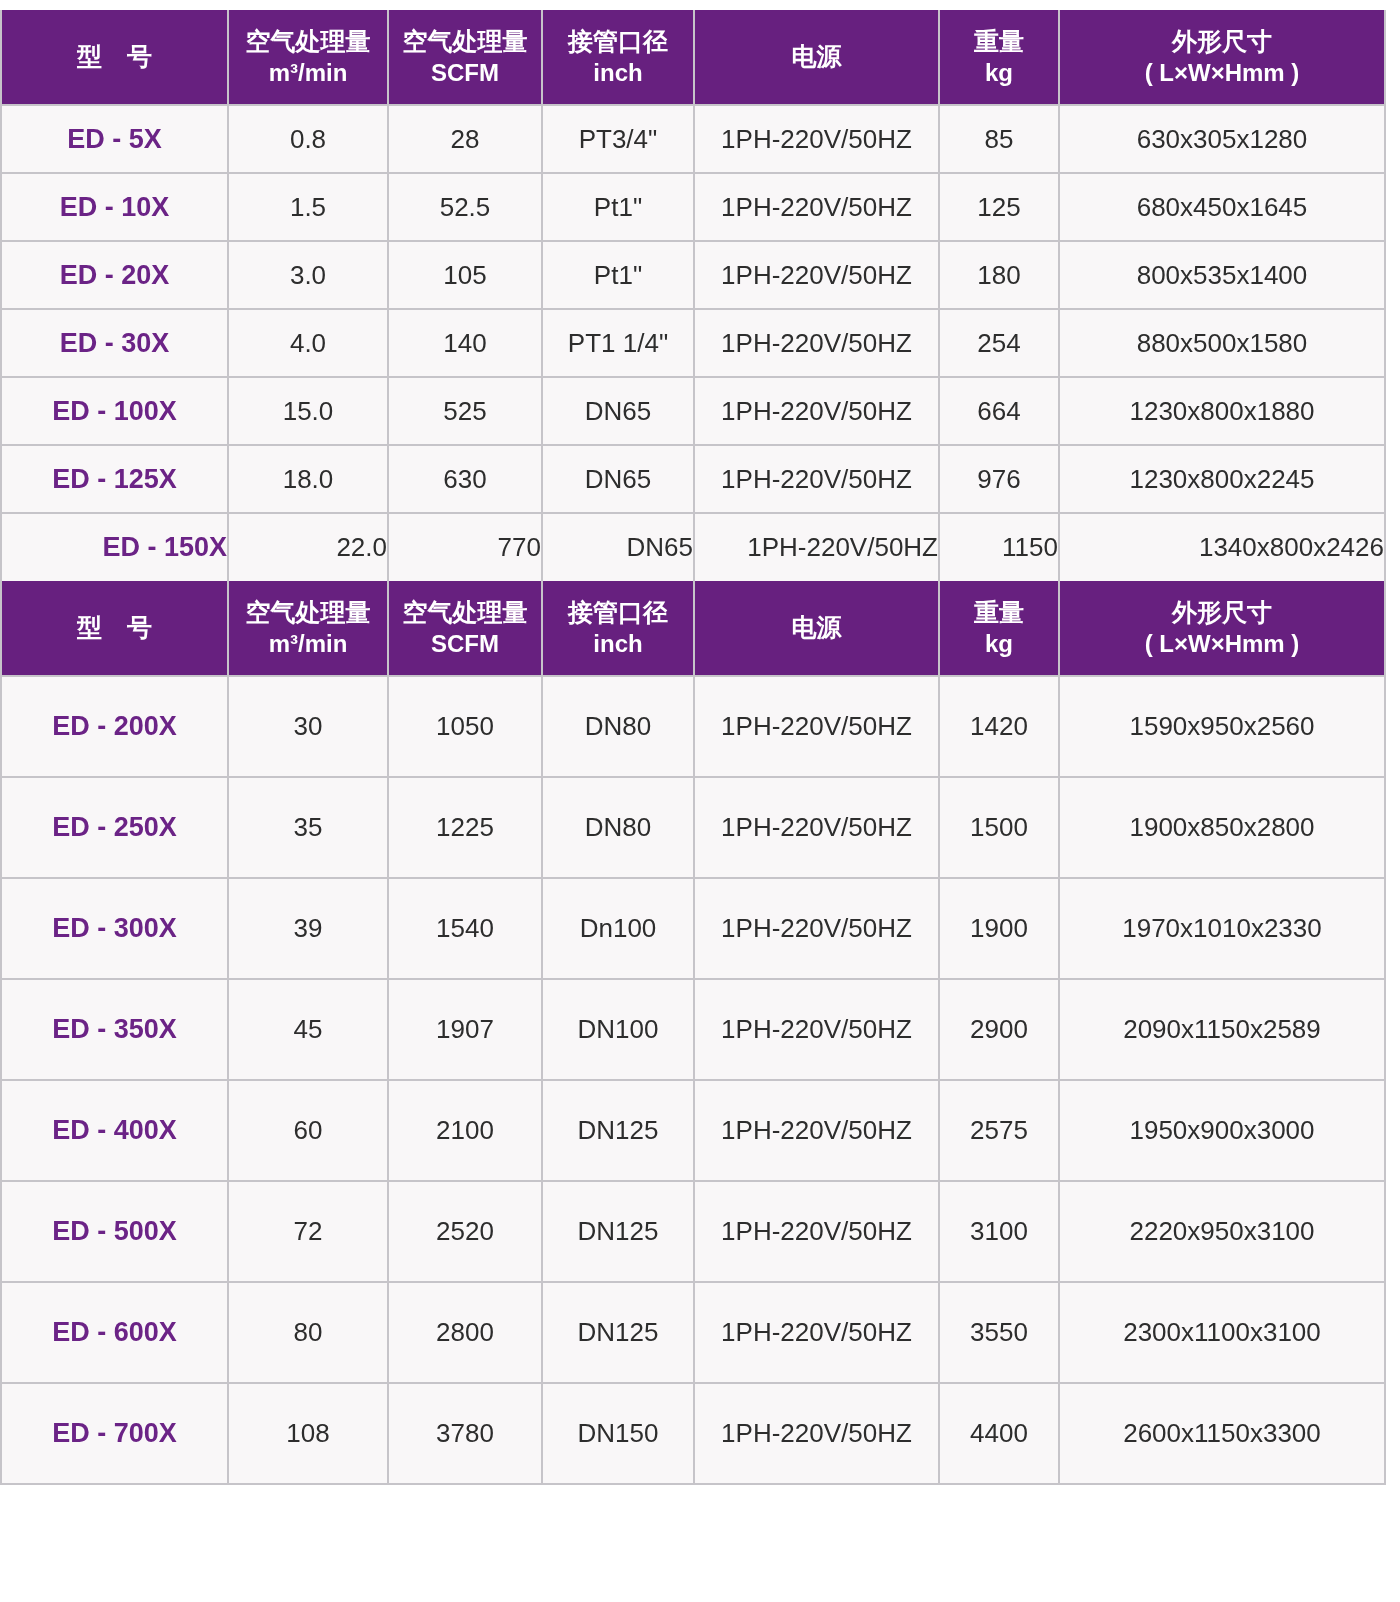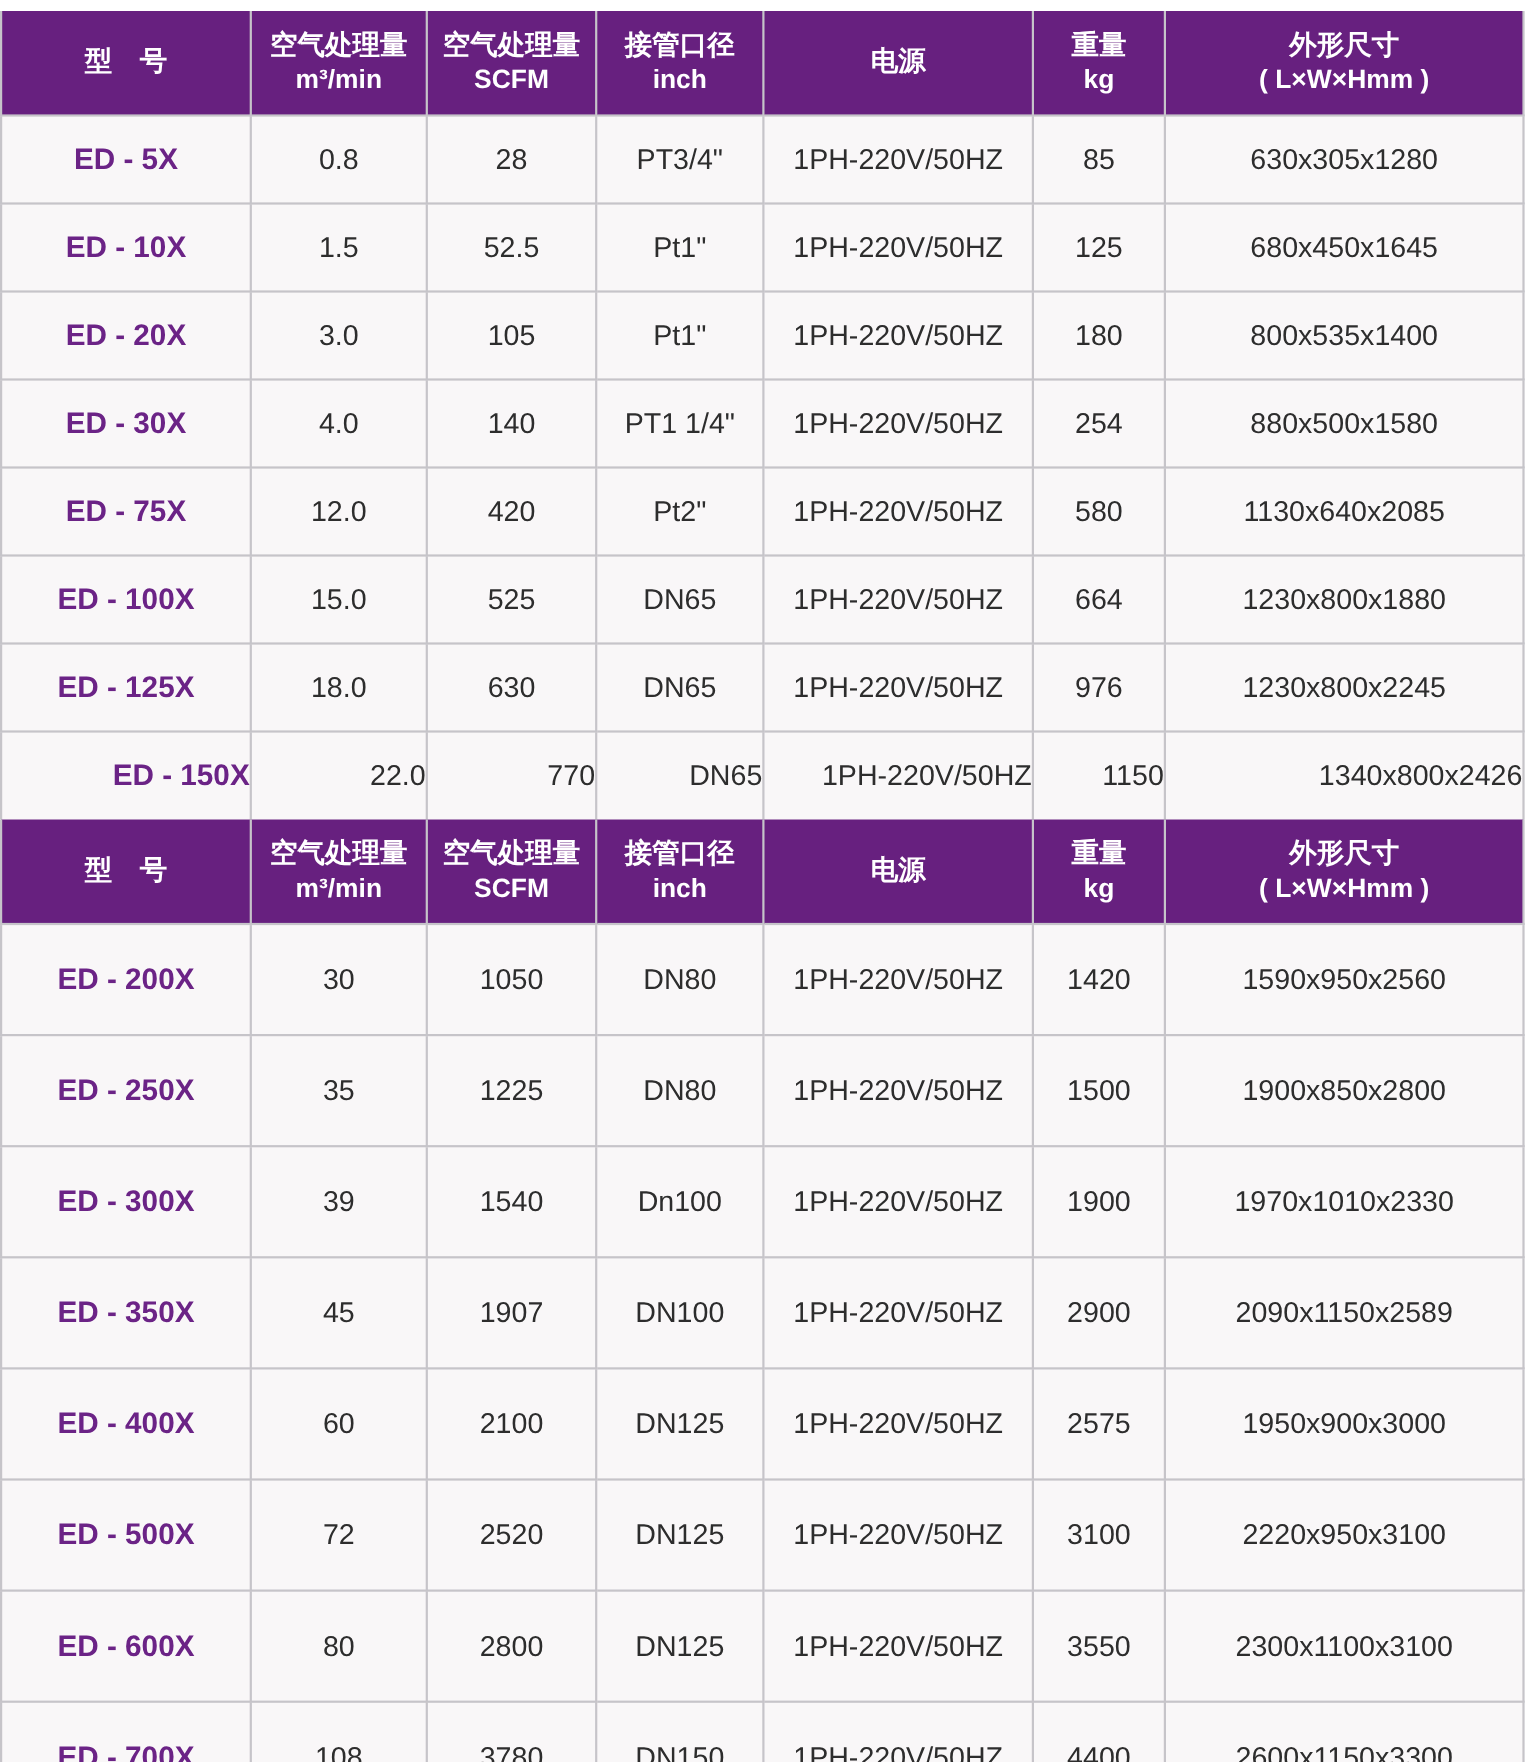--- a/index.html
+++ b/index.html
@@ -40,21 +40,21 @@
   th .h2{font-size:24px;}
   td{
     background:var(--row-bg);
     color:var(--body-text);
     font-size:26px;
     text-align:center;
     vertical-align:middle;
     border:2px solid var(--border);
     padding:0;
   }
-  .t1 tbody tr{height:80px;margin-left:26px;}
+  .t1 tbody tr{height:68px;margin-left:26px;}
   .t2 tbody tr{height:101px;}
   .t1 tbody tr:last-child td{border-bottom:none;text-align:right;}
   td.model{
     color:var(--model-text);
     font-weight:bold;
     font-size:27px;
   }
 </style>
 </head>
 <body>
@@ -132,29 +132,20 @@
         <tr>
           <td class="model">ED - 30X</td>
           <td>4.0</td>
           <td>140</td>
           <td>PT1 1/4"</td>
           <td>1PH-220V/50HZ</td>
           <td>254</td>
           <td>880x500x1580</td>
         </tr>
         <tr>
-          <td class="model">ED - 75X</td>
-          <td>12.0</td>
-          <td>420</td>
-          <td>Pt2"</td>
-          <td>1PH-220V/50HZ</td>
-          <td>580</td>
-          <td>1130x640x2085</td>
-        </tr>
-        <tr>
           <td class="model">ED - 100X</td>
           <td>15.0</td>
           <td>525</td>
           <td>DN65</td>
           <td>1PH-220V/50HZ</td>
           <td>664</td>
           <td>1230x800x1880</td>
         </tr>
         <tr>
           <td class="model">ED - 125X</td>

